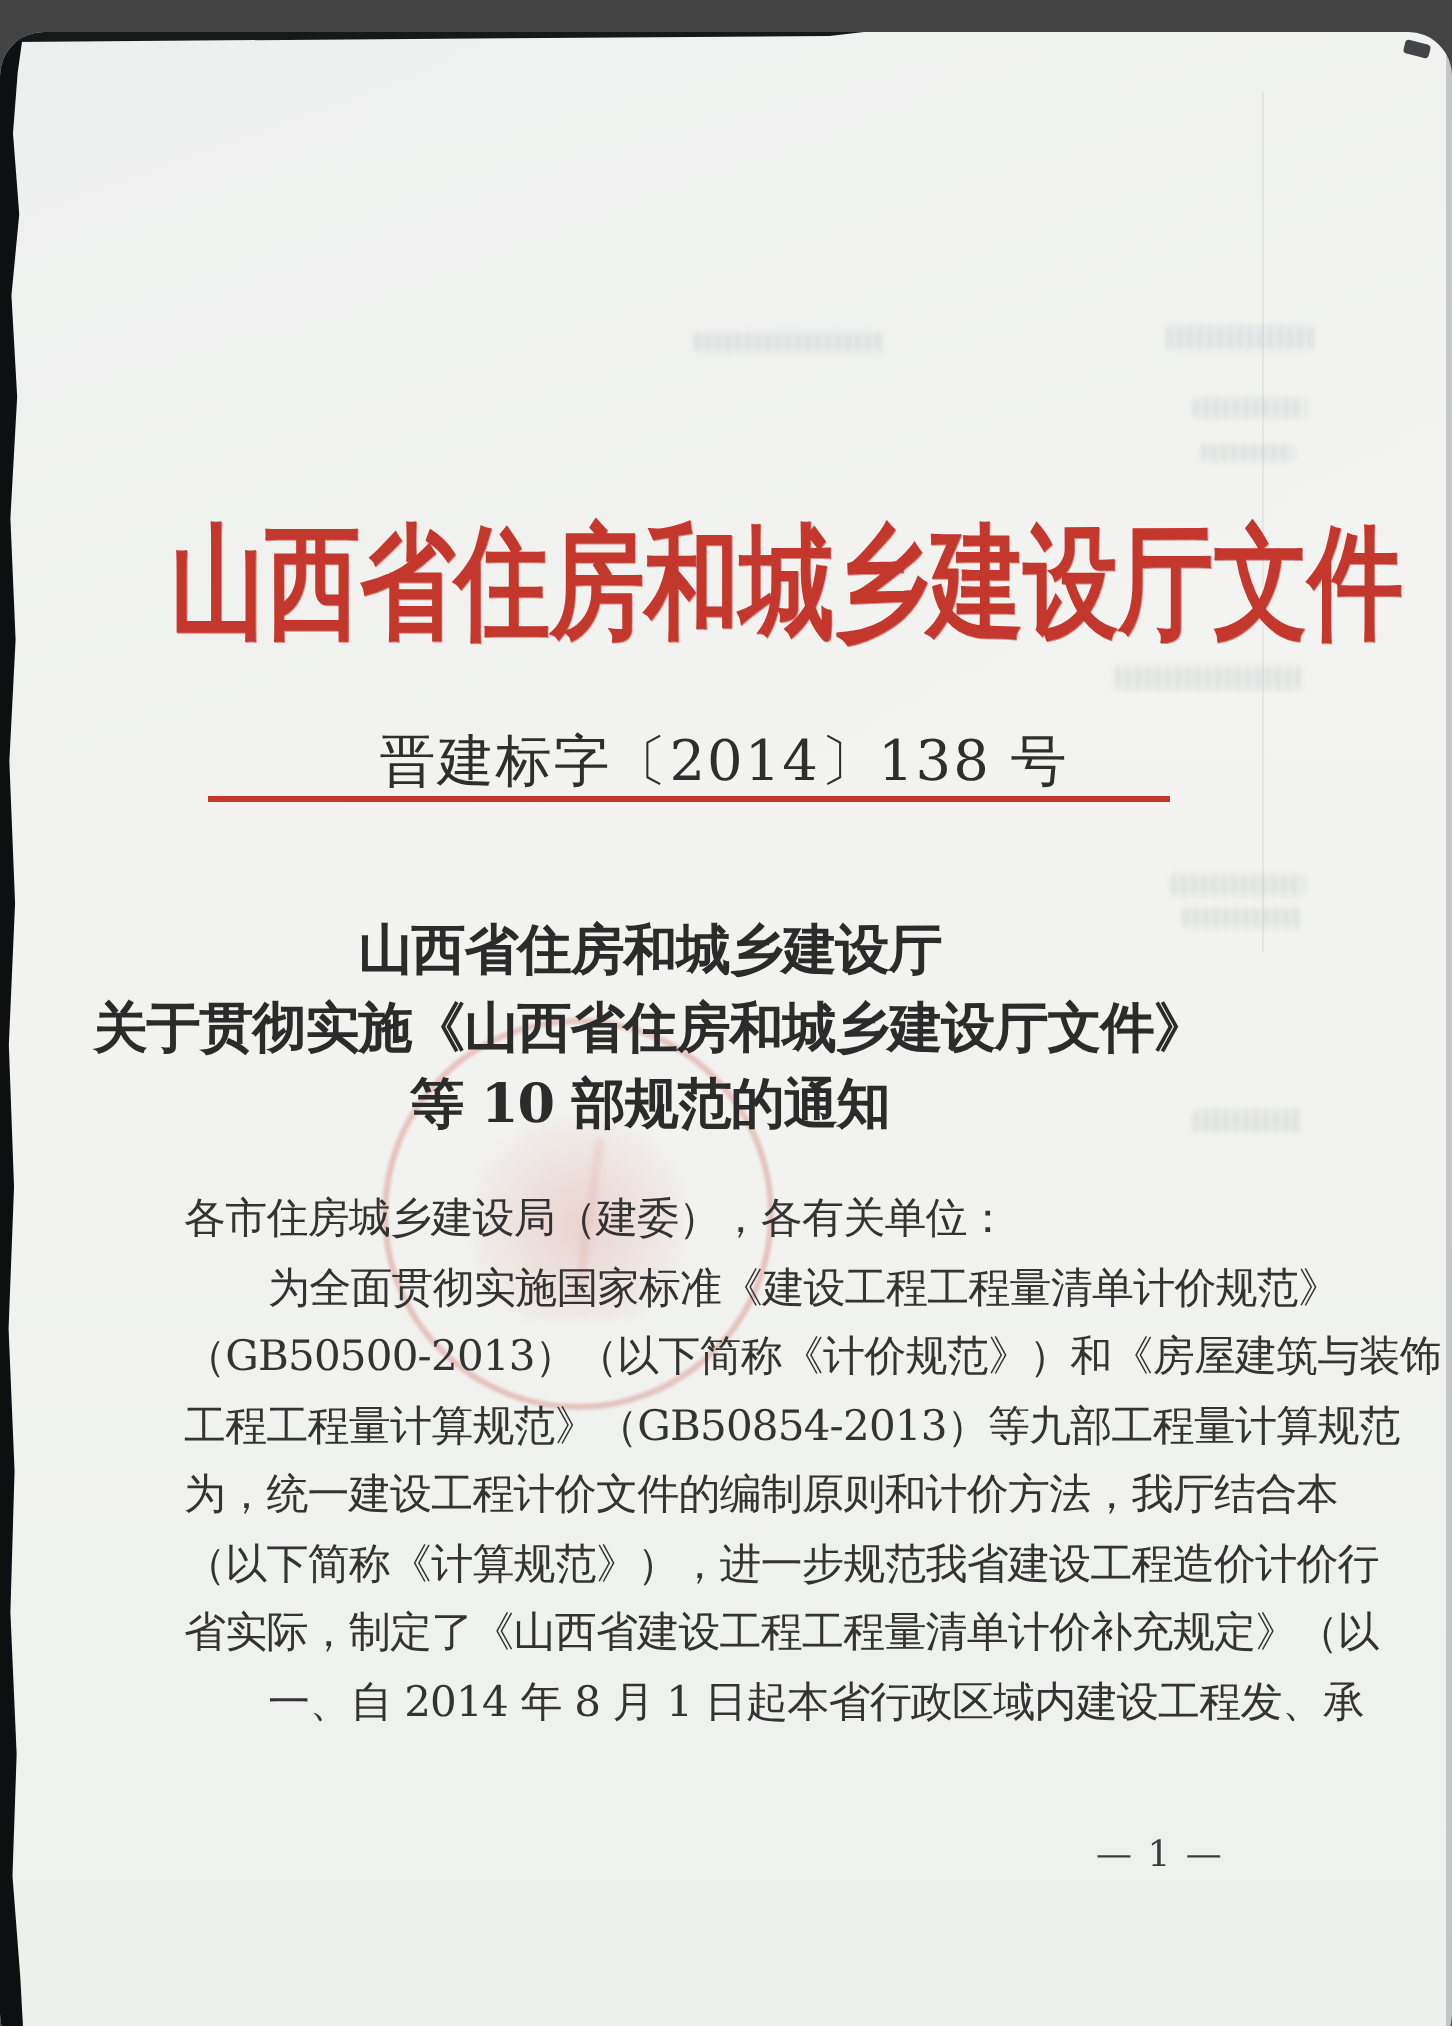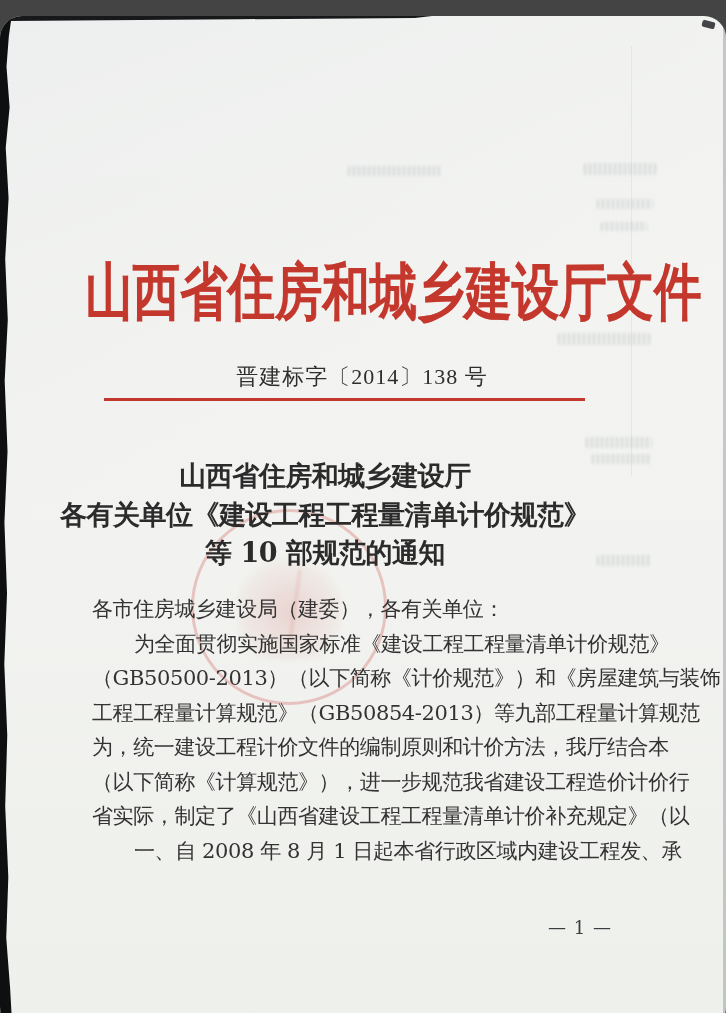--- a/index.html
+++ b/index.html
@@ -99,21 +99,21 @@
     font-size: 60px; font-weight: bold;
     color: var(--accent-red, #c4372c);
     transform: scale(0.79, 1.03);
     transform-origin: 52% 50%;
     text-shadow: 0.5px 0.5px 0 rgba(196,55,44,0.55);
   }
 
   .doc-number {
     position: absolute; left: 0; top: 346px; width: 724px;
     text-align: center;
-    font-size: 22px; color: #2e2e2e; letter-spacing: 1px; font-family: Liberation Serif, serif;
+    font-size: 28px; color: #2e2e2e; letter-spacing: 1px;
   }
 
   .red-rule {
     position: absolute; left: 104px; top: 382px; width: 481px; height: 3px;
     background: var(--accent-red, #c4372c);
   }
 
   .doc-title {
     position: absolute; left: 0; top: 441px; width: 650px;
     text-align: center;
@@ -154,33 +154,33 @@
   <div class="header-title">
     <span>山西省住房和城乡建设厅文件</span>
   </div>
 
   <div class="doc-number">晋建标字〔2014〕138 号</div>
 
   <div class="red-rule"></div>
 
   <div class="doc-title">
     <div>山西省住房和城乡建设厅</div>
-    <div>各有关单位《建设工程工程量清单计价规范》</div>
+    <div>关于贯彻实施《山西省住房和城乡建设厅文件》</div>
     <div>等 10 部规范的通知</div>
   </div>
 
   <div class="body-text">
     <div>各市住房城乡建设局（建委），各有关单位：</div>
     <div class="ind">为全面贯彻实施国家标准《建设工程工程量清单计价规范》</div>
     <div>（GB50500-2013）（以下简称《计价规范》）和《房屋建筑与装饰</div>
     <div>工程工程量计算规范》（GB50854-2013）等九部工程量计算规范</div>
     <div>为，统一建设工程计价文件的编制原则和计价方法，我厅结合本</div>
     <div>（以下简称《计算规范》），进一步规范我省建设工程造价计价行</div>
     <div>省实际，制定了《山西省建设工程工程量清单计价补充规定》（以</div>
-    <div class="ind">一、自 2008 年 8 月 1 日起本省行政区域内建设工程发、承</div>
+    <div class="ind">一、自 2014 年 8 月 1 日起本省行政区域内建设工程发、承</div>
   </div>
 
   <div class="page-number">— 1 —</div>
 
   <div class="edge-left"></div>
   <div class="edge-top"></div>
   <div class="edge-bottom"></div>
   <div class="edge-right"></div>
   <div class="corner-nick"></div>
 

